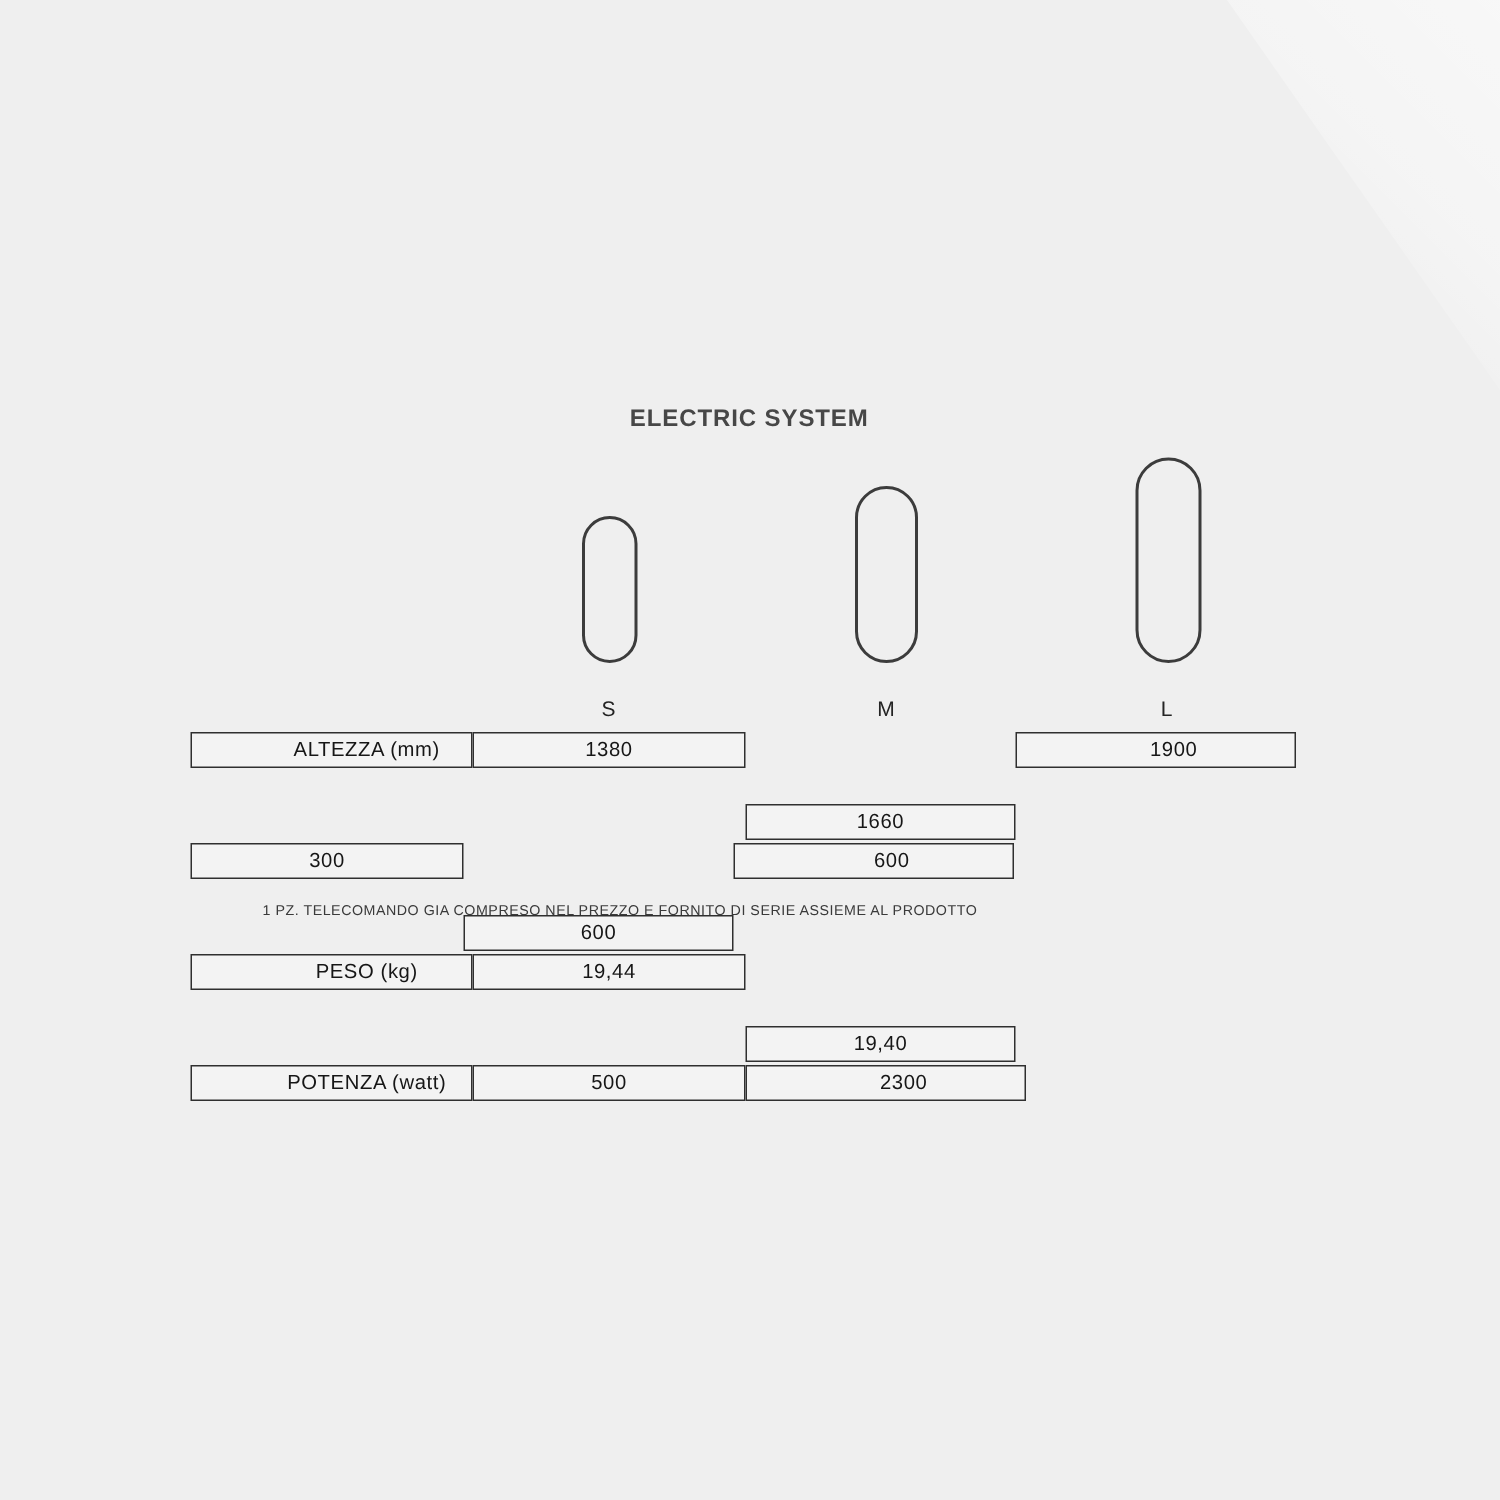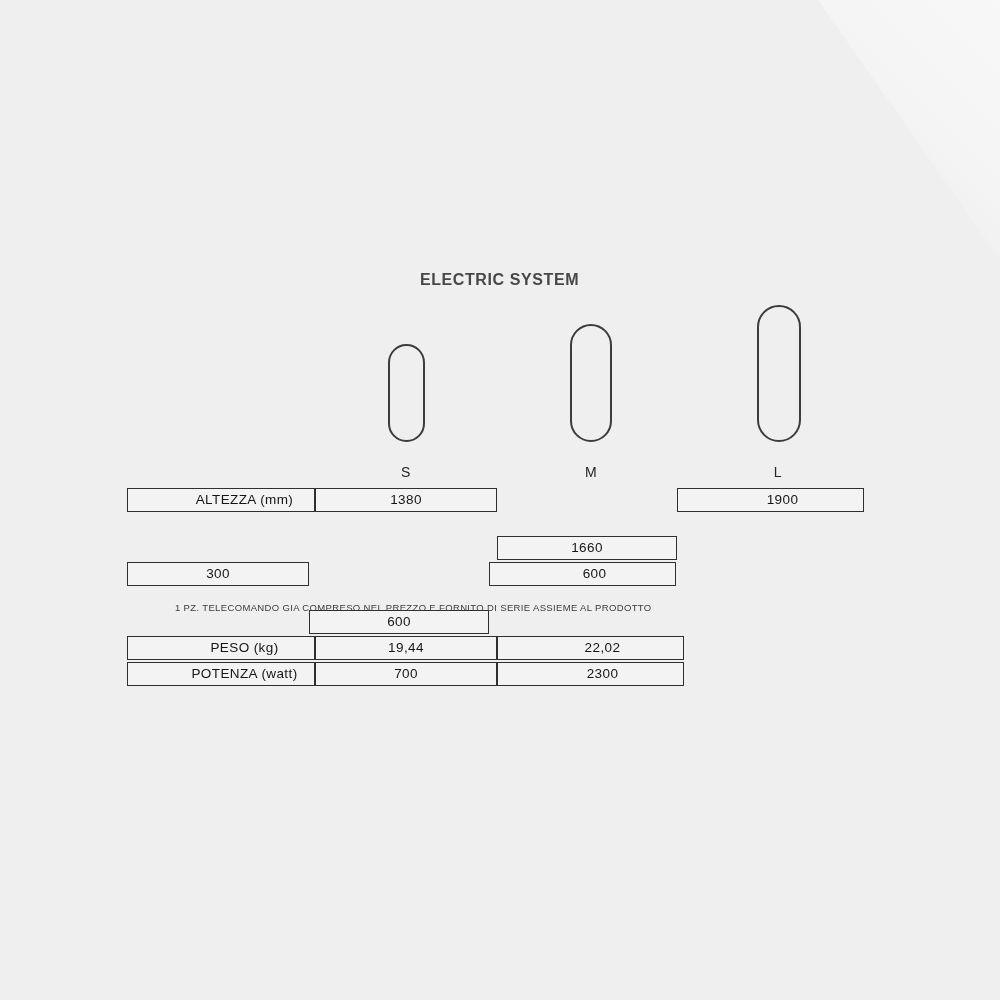--- a/index.html
+++ b/index.html
@@ -142,26 +142,26 @@
 
     <div class="spec-row">
       <div class="spec-cell col-s">300</div>
       <div class="spec-cell col-m">600</div>
       <div class="spec-cell col-l">600</div>
     </div>
 
     <div class="spec-row">
       <div class="spec-cell col-label">PESO (kg)</div>
       <div class="spec-cell col-s">19,44</div>
-      <div class="spec-cell col-l">22,02</div>
+      <div class="spec-cell col-m">19,40</div>
     </div>
 
     <div class="spec-row">
       <div class="spec-cell col-label">POTENZA (watt)</div>
-      <div class="spec-cell col-s">700</div>
+      <div class="spec-cell col-s">500</div>
       <div class="spec-cell col-l">2300</div>
     </div>
 
   </div>
 
   <div class="footnote">1 PZ. TELECOMANDO GIA COMPRESO NEL PREZZO E FORNITO DI SERIE ASSIEME AL PRODOTTO</div>
 
 </div>
 
 </body></html>

